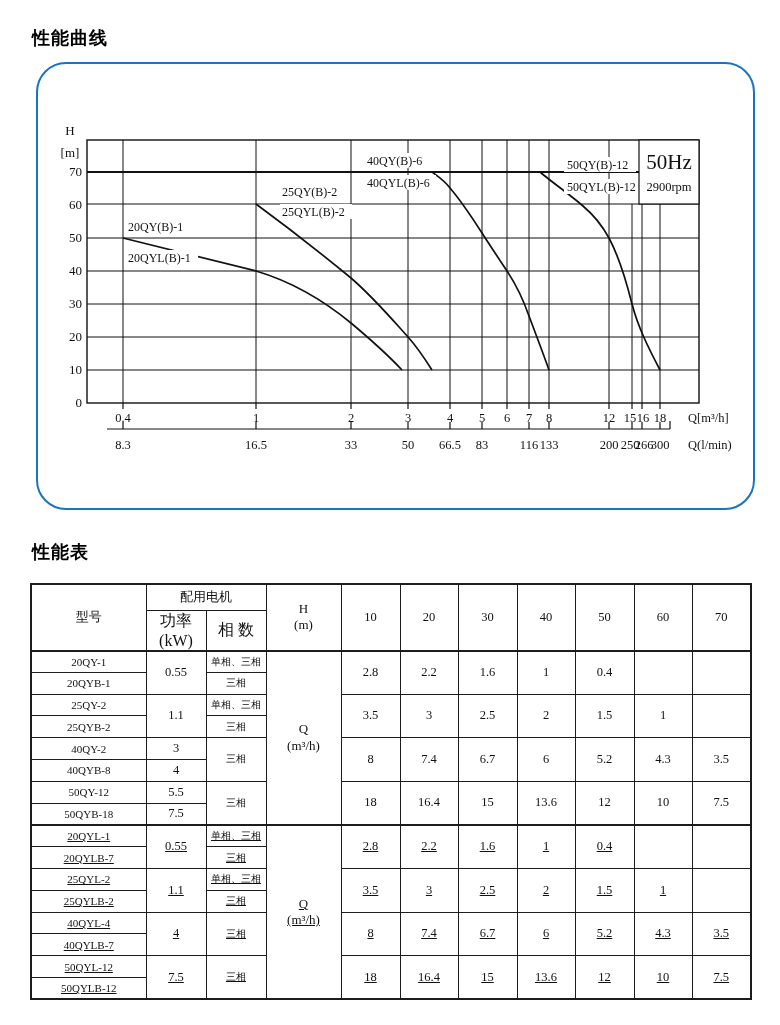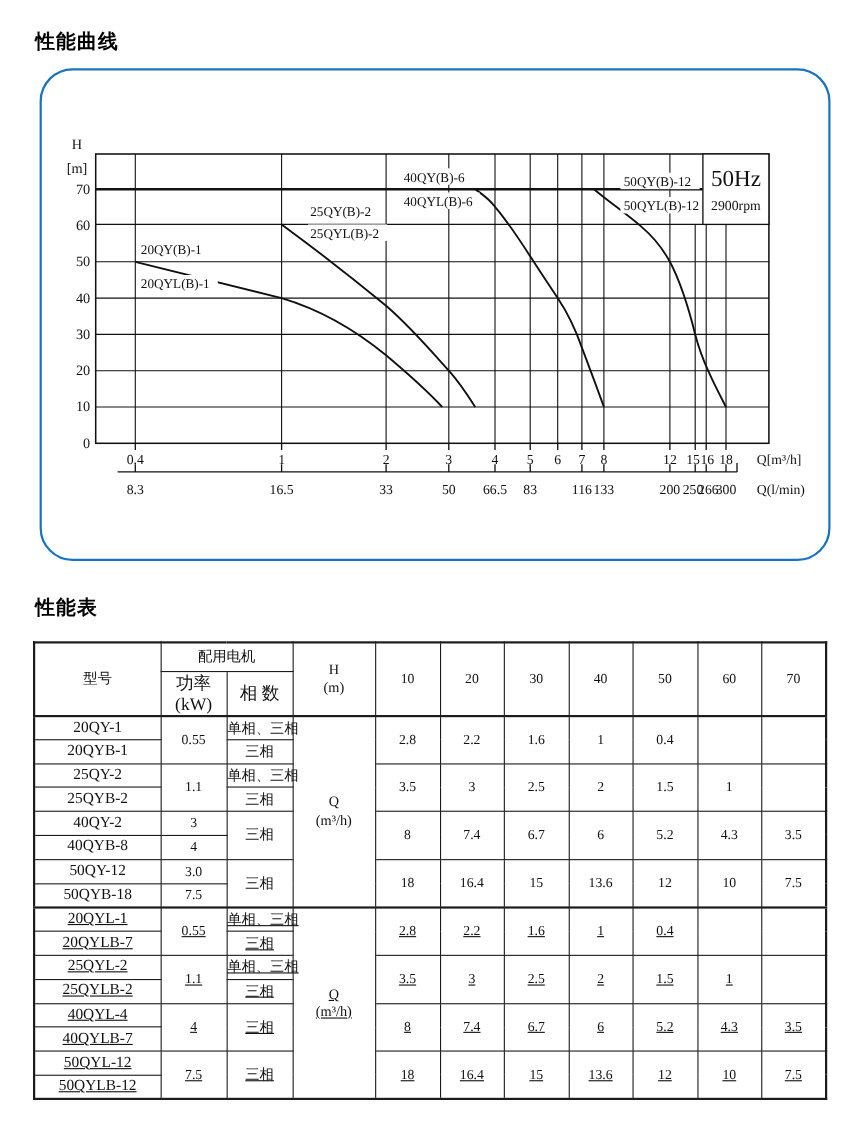--- a/index.html
+++ b/index.html
@@ -37,23 +37,23 @@
     font-family:"Liberation Serif","DejaVu Serif",serif; color:#111;
     border:2px solid #1c1c1c;
   }
   #perf-table td { border:1px solid #1c1c1c; text-align:center; vertical-align:middle; padding:0; }
   #perf-table thead { border-bottom:2px solid #1c1c1c; }
   #perf-table tbody.grp2 { border-top:2px solid #1c1c1c;text-decoration:underline; }
   #perf-table thead tr { height:26px; }
   #perf-table tbody tr { height:21.8px; }
   .t-cn   { font-size:13px; }
   .t-cns  { font-size:16px; }
-  .t-model{ font-size:14px; }
+  .t-model{ font-size:11px; }
   .t-num  { font-size:12.5px; }
-  .t-phase{ font-size:13px; white-space:nowrap; }
+  .t-phase{ font-size:10px; white-space:nowrap; }
   .t-h2   { line-height:1.25; font-size:13px; }
 </style>
 </head>
 <body>
 
 <h1 class="sec-title" style="top:26px;">性能曲线</h1>
 
 <div id="curve-box">
   <svg width="714" height="443" viewBox="0 0 714 443">
 
@@ -223,21 +223,21 @@
       <td rowspan="2" class="t-num">5.2</td>
       <td rowspan="2" class="t-num">4.3</td>
       <td rowspan="2" class="t-num">3.5</td>
     </tr>
     <tr>
       <td class="t-model">40QYB-8</td>
       <td class="t-num">4</td>
     </tr>
     <tr>
       <td class="t-model">50QY-12</td>
-      <td class="t-num">3.0</td>
+      <td class="t-num">5.5</td>
       <td rowspan="2" class="t-phase">三相</td>
       <td rowspan="2" class="t-num">18</td>
       <td rowspan="2" class="t-num">16.4</td>
       <td rowspan="2" class="t-num">15</td>
       <td rowspan="2" class="t-num">13.6</td>
       <td rowspan="2" class="t-num">12</td>
       <td rowspan="2" class="t-num">10</td>
       <td rowspan="2" class="t-num">7.5</td>
     </tr>
     <tr>

